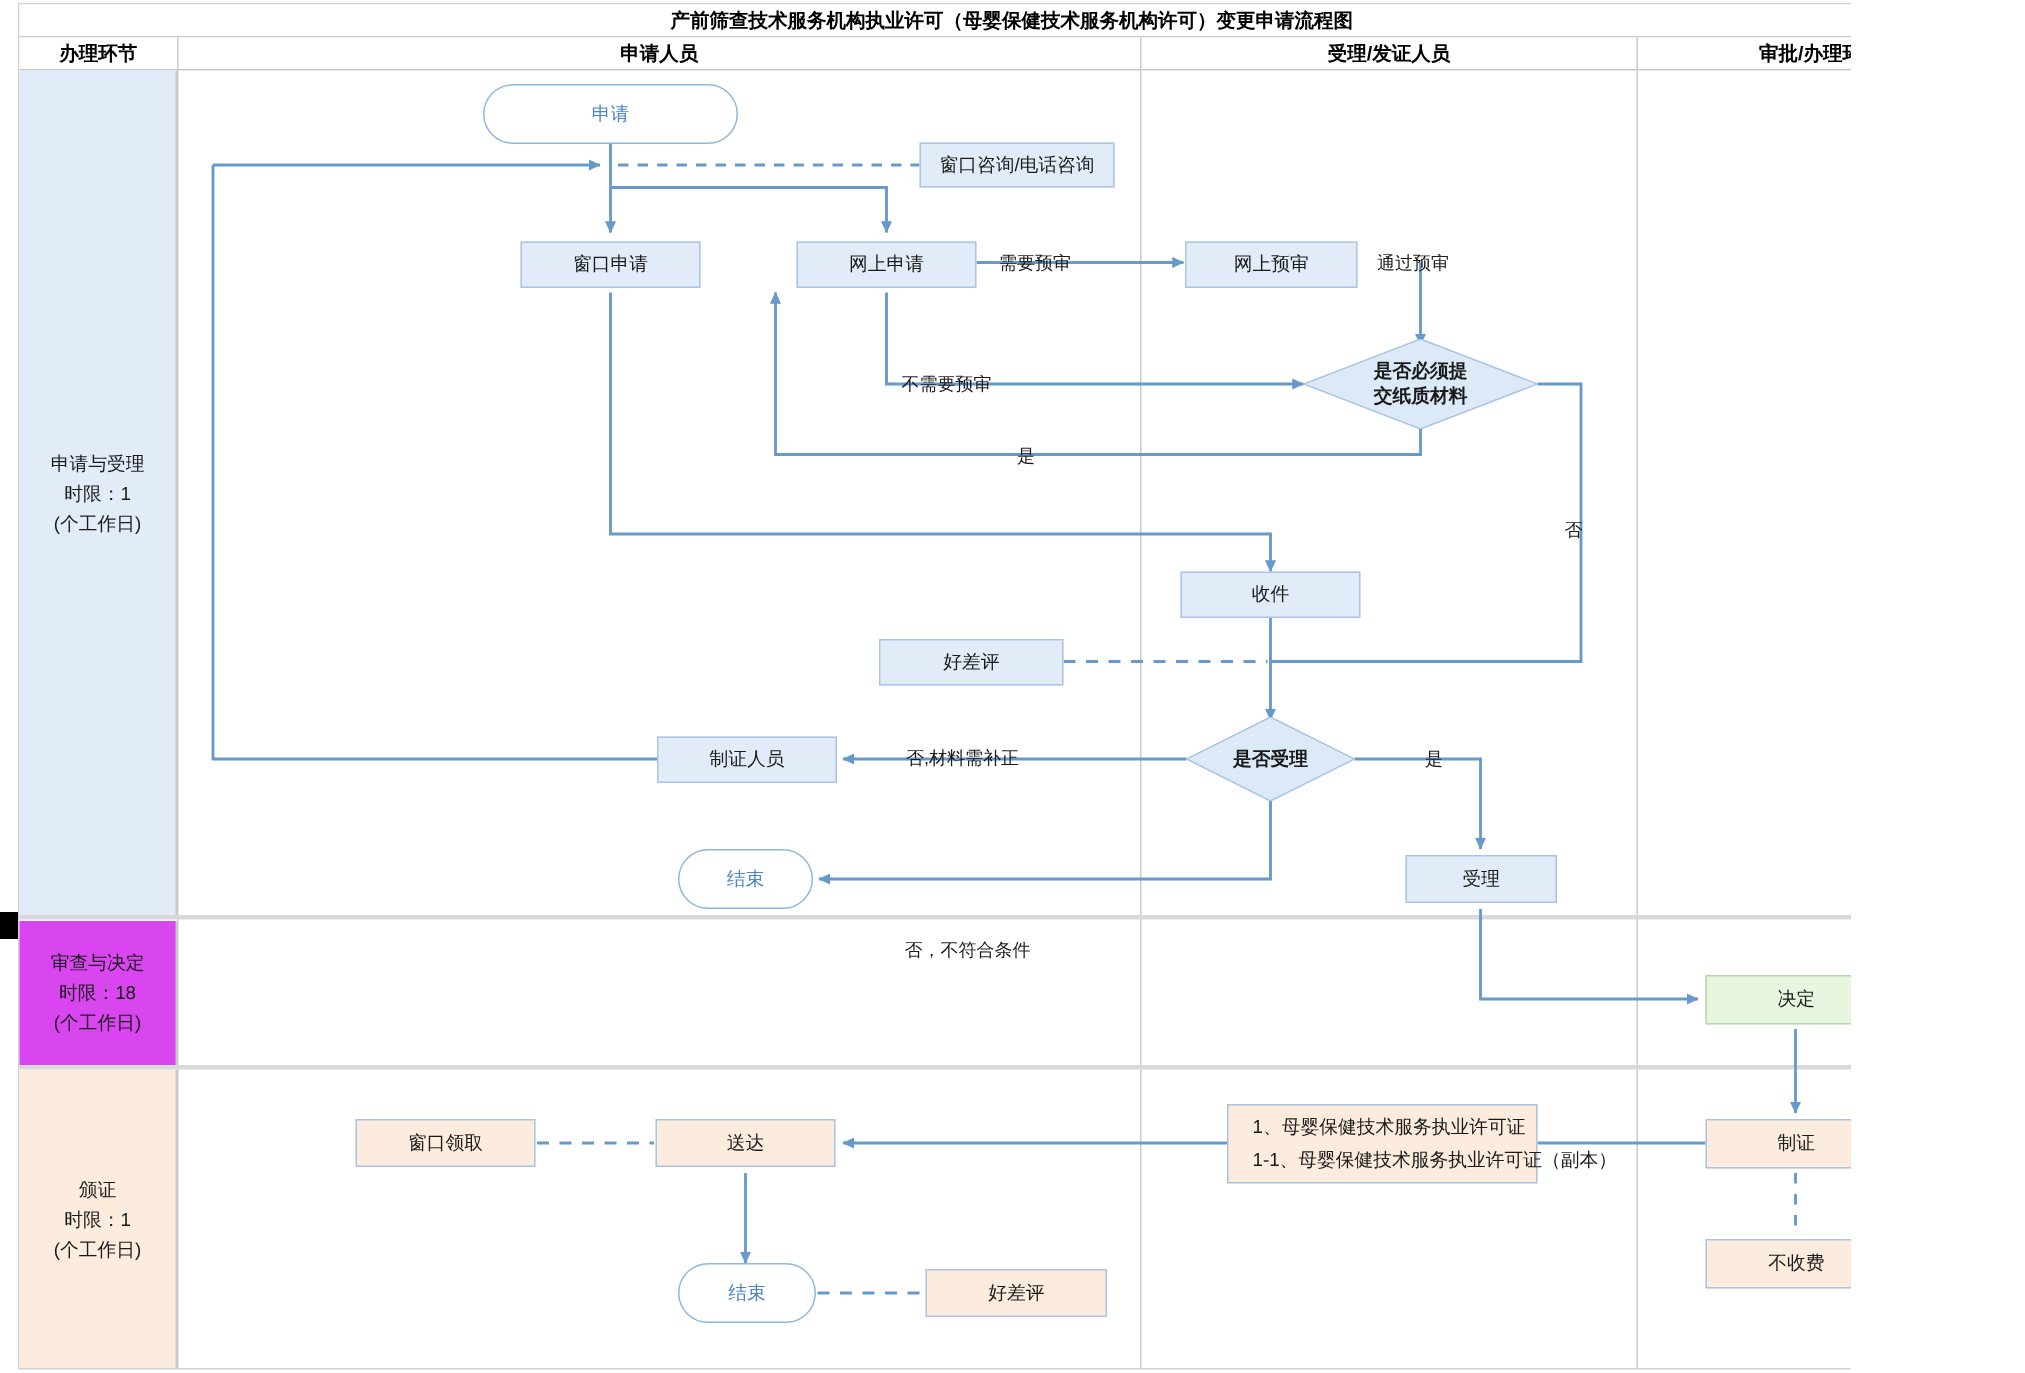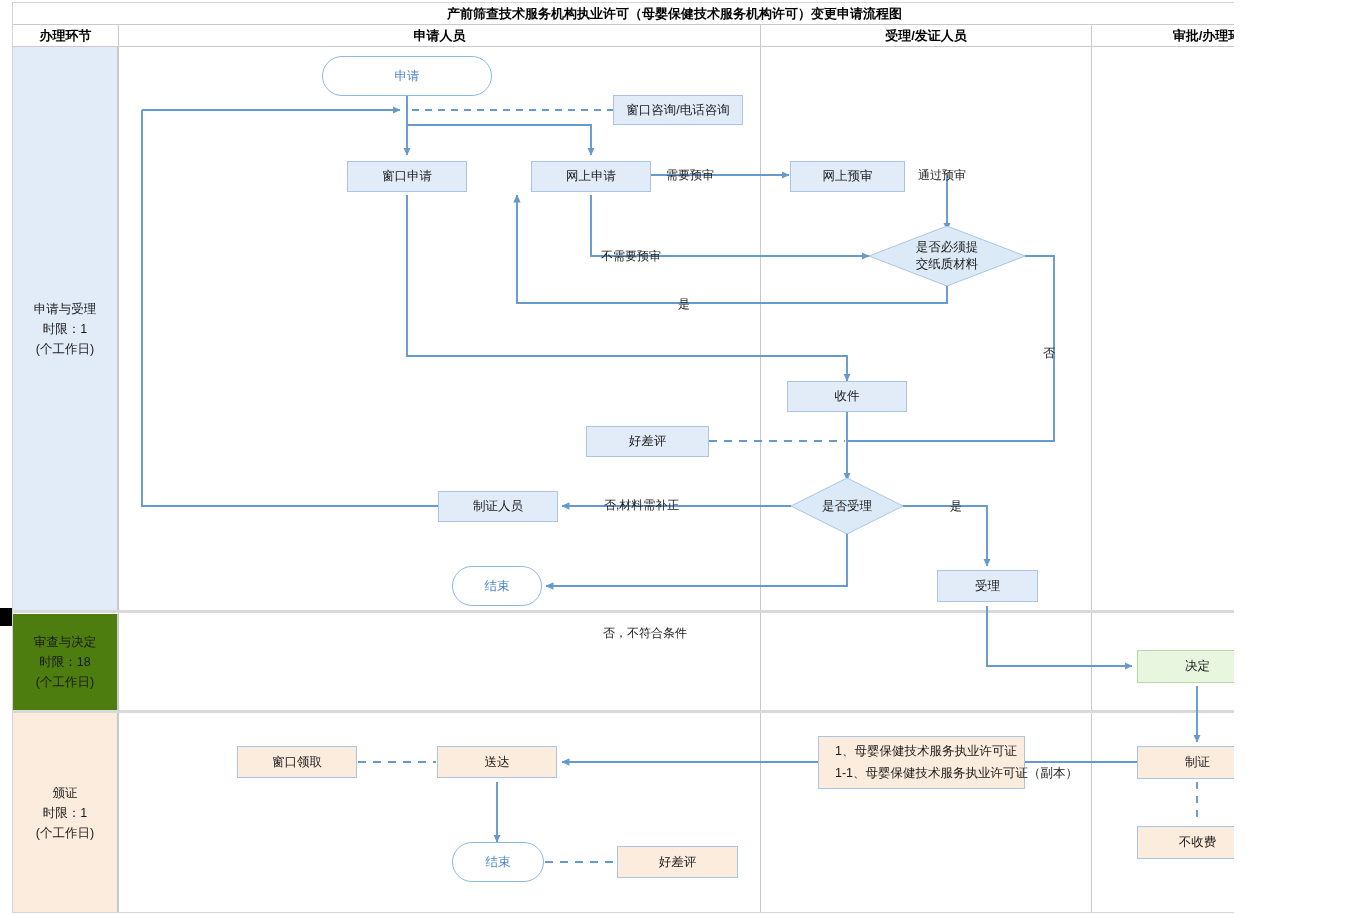--- a/index.html
+++ b/index.html
@@ -96,21 +96,21 @@
   .rect-peach {
     background: #fcecdd;
     border: 1px solid #a9c4e4;
   }
   .terminal {
     background: #ffffff;
     border: 1px solid #8fb8de;
     border-radius: 22px;
     color: #4a86c8;
   }
-  .diamond-wrap { position: absolute; }
+  .diamond-wrap { position: absolute; font-weight: bold; }
   .diamond-wrap svg { display: block; }
   .diamond-label {
     position: absolute; inset: 0;
     display: flex; flex-direction: column;
     align-items: center; justify-content: center;
     font-size: 12.5px; color: #1a1a1a; line-height: 17px;
     pointer-events: none;
   }
 
   
@@ -159,21 +159,21 @@
     <div class="hc-sep" style="left:1078px;"></div>
     <div class="header-cell" style="left:1079px; width:243px;">审批/办理环节</div>
   </div>
 
   <div class="stage" style="top:47px; height:564px; background:#e2ecf9;">
     <div>申请与受理</div>
     <div>时限：1</div>
     <div>(个工作日)</div>
   </div>
 
-  <div class="stage" style="top:614px; height:96px; background:#4d7c0f;">
+  <div class="stage" style="top:614px; height:96px; background:#d946ef;">
     <div>审查与决定</div>
     <div>时限：18</div>
     <div>(个工作日)</div>
   </div>
 
   <div class="stage" style="top:713px; height:199px; background:#fcecdd;">
     <div>颁证</div>
     <div>时限：1</div>
     <div>(个工作日)</div>
   </div>

